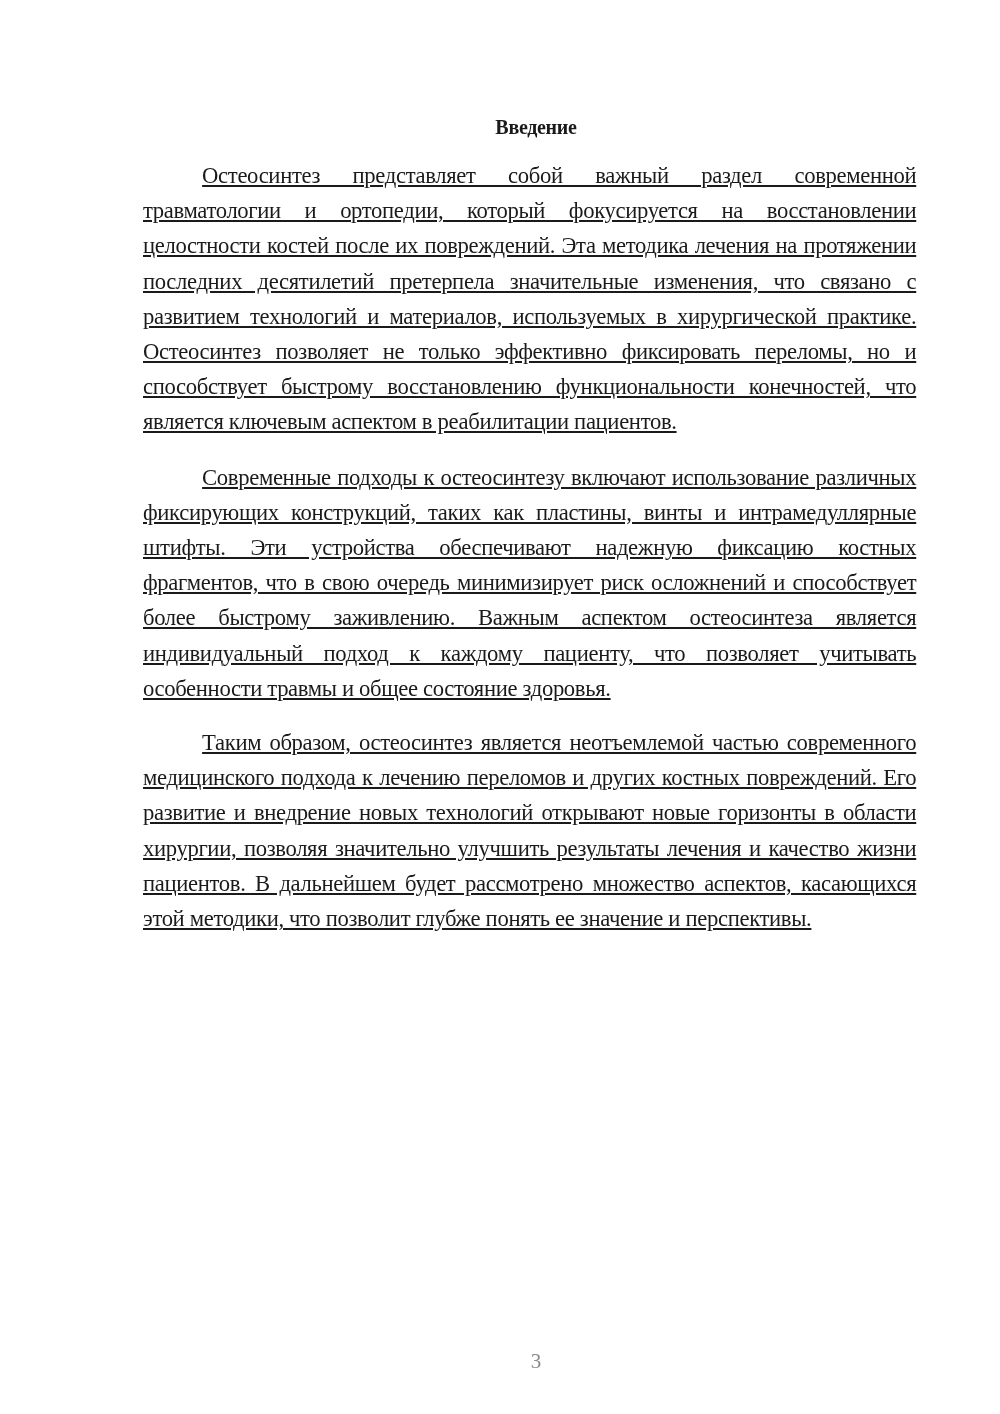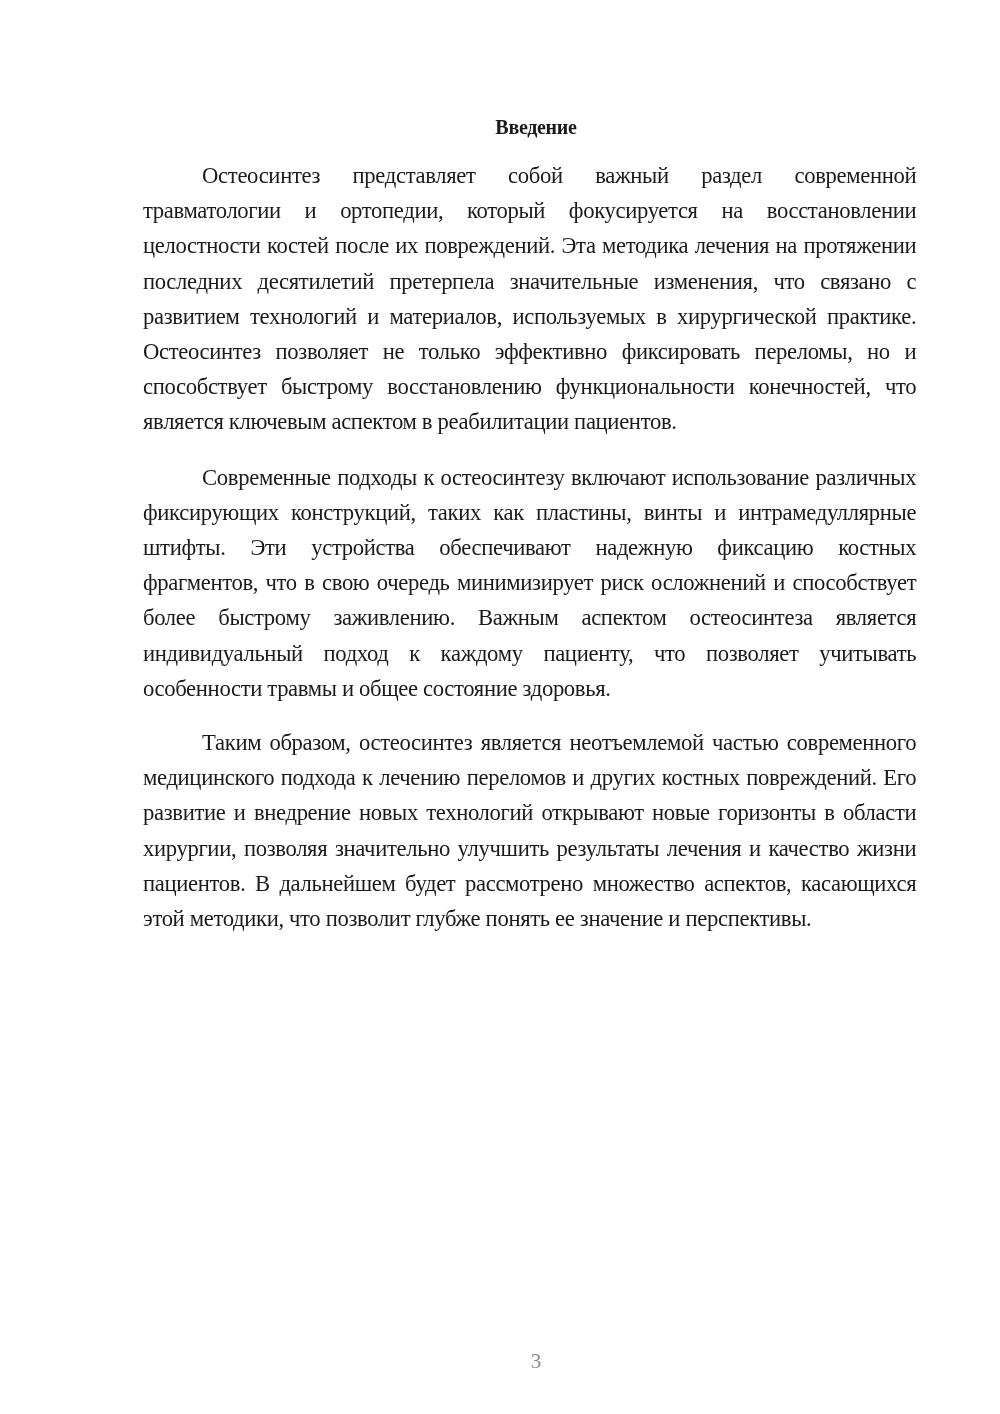--- a/index.html
+++ b/index.html
@@ -31,20 +31,21 @@
       font-weight: bold;
       font-size: 20px;
       line-height: 28px;
       letter-spacing: -0.3px;
     }
     .body {
       position: absolute;
       left: 143px;
       top: 142px;
       width: 785px;
+      text-decoration: underline;
     }
     .para {
       margin: 0 0 18px 0;
       font-size: 23px;
       line-height: 35.2px;
       text-align: justify;
       text-align-last: left;
       text-indent: 60px;
       letter-spacing: -0.35px;
       word-spacing: 0px;

